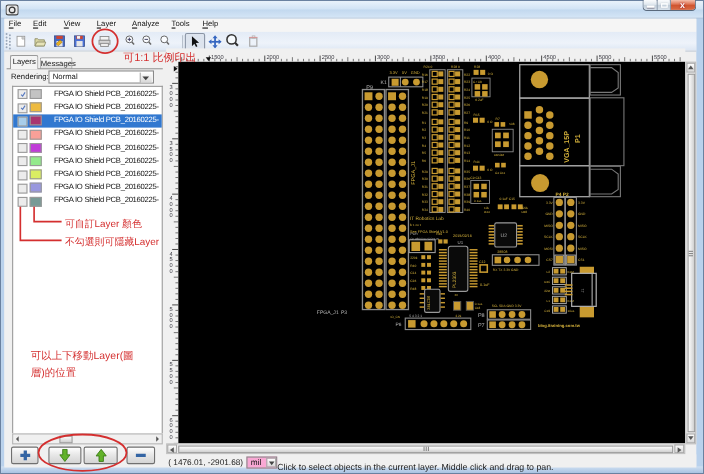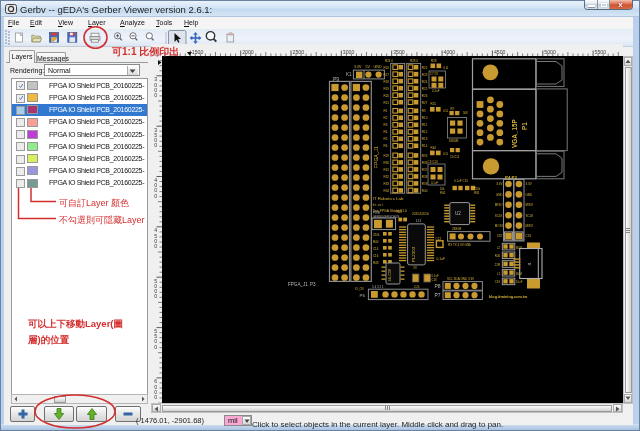--- a/index.html
+++ b/index.html
@@ -7,21 +7,20 @@
 </style></head><body>
 <div class="abs" style="left:0;top:0;width:640px;height:431px;border:1px solid #6a81a0;"></div>
 <div class="abs" style="left:1px;top:16px;width:3px;height:409px;background:#b9d1ec;"></div>
 <div class="abs" style="left:633px;top:16px;width:6px;height:409px;background:#b9d1ec;"></div>
 <div class="abs" style="left:1px;top:424px;width:638px;height:6px;background:linear-gradient(#cfe0f2,#a9c3e2);"></div>
 <div class="abs" style="left:1px;top:1px;width:638px;height:16px;background:linear-gradient(#e9f2fb 0%,#d3e4f5 45%,#c3d9ef 55%,#d4e5f6 100%);border-bottom:1px solid #b0c6de;">
     <svg class="abs" style="left:4px;top:2px" width="12" height="12" viewBox="0 0 12 12">
       <rect x="0.5" y="1.5" width="11" height="9" rx="2" fill="#e8e8e8" stroke="#444" stroke-width="1"></rect>
       <circle cx="6" cy="6" r="2.6" fill="none" stroke="#333" stroke-width="1.2"></circle>
     </svg>
-    <div class="abs" style="left:19px;top:2.5px;font-size:9.5px;color:#222;">Gerbv -- gEDA's Gerber Viewer version 2.6.1:</div>
   </div>
 <div class="abs" style="left:583.5px;top:0px;width:49px;height:9.5px;border:1px solid #5a6a7d;border-top:none;border-radius:0 0 4px 4px;overflow:hidden;display:flex;">
     <div style="width:13px;height:100%;background:linear-gradient(#fbfcfd,#dfe7ee 45%,#c3cfda 50%,#d7e1ea);border-right:1px solid #8795a5;position:relative;">
       <div style="position:absolute;left:3px;top:5px;width:7px;height:2px;background:#fff;box-shadow:0 1px 1px #889;"></div>
     </div>
     <div style="width:12px;height:100%;background:linear-gradient(#fbfcfd,#dfe7ee 45%,#c3cfda 50%,#d7e1ea);border-right:1px solid #8795a5;position:relative;">
       <div style="position:absolute;left:3px;top:2.5px;width:6px;height:4px;border:1px solid #fff;box-shadow:0 0 1px #889;"></div>
     </div>
     <div style="flex:1;height:100%;background:linear-gradient(#f4c0ad,#e0795a 40%,#cf5530 55%,#d96a45);position:relative;color:#fff;font-size:8px;font-weight:bold;text-align:center;line-height:9px;text-shadow:0 0 2px #802;">x</div>
   </div>
@@ -103,21 +102,21 @@
     </g>
     <g>
       <rect x="227" y="5.5" width="6.5" height="7.5" fill="none" stroke="#aaa" stroke-width="1.1"></rect>
       <rect x="229.3" y="3.6" width="2.4" height="2.4" fill="none" stroke="#bbb" stroke-width="0.8"></rect>
       <line x1="226.5" y1="5" x2="234" y2="5" stroke="#d88" stroke-width="0.7"></line>
     </g>
   </svg>
 <svg class="abs" style="left:82px;top:25px;z-index:20" width="28" height="25" viewBox="0 0 28 25">
     <ellipse cx="13.5" cy="12.5" rx="11.5" ry="10.8" fill="none" stroke="#d42f2f" stroke-width="1.6"></ellipse>
   </svg>
-<div class="abs" style="left:112px;top:44.5px;font-size:10px;color:#d42f2f;font-weight:bold;z-index:20;">可1:1 比例印出</div>
+<div class="abs" style="left:112px;top:44.5px;font-size:10px;color:#d42f2f;font-weight:normal;z-index:20;">可1:1 比例印出</div>
 <div class="abs" style="left:4px;top:47px;width:147px;height:378px;background:#f0f0f0;"></div>
 <div class="abs" style="left:9px;top:49.5px;width:26px;height:13px;background:#f4f4f4;border:1px solid #9a9a9a;border-bottom:none;border-radius:2px 2px 0 0;font-size:7px;color:#111;text-align:center;line-height:12px;z-index:3;">Layers</div>
 <div class="abs" style="left:36px;top:51.5px;width:30px;height:11px;background:linear-gradient(#fdfdfd,#dcdcdc);border:1px solid #9a9a9a;border-bottom:none;border-radius:2px 2px 0 0;font-size:7px;color:#222;text-align:center;line-height:11px;">Messages</div>
 <div class="abs" style="left:6px;top:62px;width:142px;height:1px;background:#9a9a9a;z-index:1;"></div>
 <div class="abs" style="left:10px;top:66.5px;font-size:7px;color:#111;">Rendering:</div>
 <div class="abs" style="left:44px;top:64px;width:96px;height:12px;background:#fff;border:1px solid #8a8a8a;font-size:7px;color:#111;padding-left:3px;line-height:11px;">Normal<div class="abs" style="right:1px;top:1px;width:11px;height:9px;background:linear-gradient(#fefefe,#d8d8d8);border-left:1px solid #aaa;"></div><svg class="abs" style="right:3px;top:3px" width="7" height="6" viewBox="0 0 7 6">
       <path d="M0.5 1.5 L6.5 1.5 L3.5 5 Z" fill="#444"></path>
     </svg></div>
 <div class="abs" style="left:11px;top:78px;width:137px;height:316px;background:#fff;border:1px solid #9a9a9a;border-bottom:none;"></div>
 <div class="abs" style="left:16px;top:81.3px;width:9px;height:9px;background:#ececec;border:1px solid #9a9a9a;"></div>
@@ -153,21 +152,21 @@
 <div class="abs" style="left:49px;top:167.1px;font-size:7px;letter-spacing:-0.28px;color:#111;white-space:nowrap;">FPGA IO Shield PCB_20160225-</div>
 <div class="abs" style="left:16px;top:178.9px;width:9px;height:9px;background:#ececec;border:1px solid #9a9a9a;"></div>
 <div class="abs" style="left:27px;top:178.5px;width:11px;height:9px;background:#789a96;border:1px solid #999;"></div>
 <div class="abs" style="left:49px;top:179.3px;font-size:7px;letter-spacing:-0.28px;color:#111;white-space:nowrap;">FPGA IO Shield PCB_20160225-</div>
 <svg class="abs" style="left:0;top:180px" width="150" height="50" viewBox="0 0 150 50">
     <path d="M31 8 L31 21.5 L56 21.5" fill="none" stroke="#d42f2f" stroke-width="1.5"></path>
     <path d="M18.5 8 L18.5 38.5 L56 38.5" fill="none" stroke="#d42f2f" stroke-width="1.5"></path>
   </svg>
 <div class="abs" style="left:59px;top:196.5px;font-size:9px;color:#d42f2f;text-align:center;">可自訂Layer 顏色</div>
 <div class="abs" style="left:59px;top:213.5px;font-size:9px;color:#d42f2f;text-align:right;">不勾選則可隱藏Layer</div>
-<div class="abs" style="left:28px;top:316px;width:105px;font-size:9.5px;line-height:15.5px;color:#d42f2f;font-weight:bold;">可以上下移動Layer(圖<br>層)的位置</div>
+<div class="abs" style="left:28px;top:316px;width:105px;font-size:9.5px;line-height:15.5px;color:#d42f2f;">可以上下移動Layer(圖<br>層)的位置</div>
 <div class="abs" style="left:11px;top:394px;width:137px;height:10px;background:#f0f0f0;border:1px solid #b5b5b5;"></div>
 <svg class="abs" style="left:12px;top:395px" width="8" height="8" viewBox="0 0 8 8">
     <path d="M5 1.5 L2.5 4 L5 6.5 Z" fill="#555"></path>
   </svg>
 <svg class="abs" style="left:139px;top:395px" width="8" height="8" viewBox="0 0 8 8">
     <path d="M3 1.5 L5.5 4 L3 6.5 Z" fill="#555"></path>
   </svg>
 <div class="abs" style="left:54px;top:395.5px;width:12px;height:7px;background:linear-gradient(#fdfdfd,#cfcfcf);border:1px solid #999;"></div>
 <div class="abs" style="left:10px;top:406px;width:25px;height:16px;background:linear-gradient(#fefefe,#e8e8e8 45%,#d4d4d4);border:1px solid #707070;border-radius:2px;"></div>
 <svg class="abs" style="left:17.5px;top:409px" width="10" height="10" viewBox="0 0 10 10">
@@ -892,18 +891,18 @@
 <svg class="abs" style="left:154px;top:405.5px" width="5" height="6" viewBox="0 0 5 6">
     <path d="M4 0.5 L4 5.5 L0.5 3 Z" fill="#555"></path>
   </svg>
 <div class="abs" style="left:613px;top:404px;width:9px;height:8px;background:linear-gradient(#fdfdfd,#d8d8d8);border:1px solid #aaa;"></div>
 <svg class="abs" style="left:615px;top:405.5px" width="5" height="6" viewBox="0 0 5 6">
     <path d="M1 0.5 L1 5.5 L4.5 3 Z" fill="#555"></path>
   </svg>
 <div class="abs" style="left:162px;top:404.5px;width:450px;height:7px;background:linear-gradient(#fdfdfd,#d0d0d0);border:1px solid #999;"></div>
 <div class="abs" style="left:385px;top:406px;width:1px;height:4px;background:#888;box-shadow:2px 0 #888,4px 0 #888;"></div>
 <div class="abs" style="left:151px;top:413px;width:482px;height:12px;background:#f0f0f0;"></div>
-<div class="abs" style="left:136px;top:415.5px;font-size:7.5px;color:#222;text-align:right;">( 1476.01, -2901.68)</div>
+<div class="abs" style="left:153px;top:415.5px;font-size:7.5px;color:#222;text-align:right;">( 1476.01, -2901.68)</div>
 <div class="abs" style="left:224px;top:414.5px;width:28px;height:11px;background:#f9a8d4;border:1px solid #8a8a8a;font-size:7.5px;color:#111;padding-left:3px;line-height:10px;">mil</div>
 <div class="abs" style="left:242px;top:415.5px;width:9px;height:9px;background:linear-gradient(#fefefe,#d8d8d8);border:1px solid #aaa;"></div>
 <svg class="abs" style="left:244px;top:418.5px" width="6" height="5" viewBox="0 0 6 5">
     <path d="M0.5 0.5 L5.5 0.5 L3 4 Z" fill="#444"></path>
   </svg>
 <div class="abs" style="left:252px;top:420px;font-size:8px;color:#222;">Click to select objects in the current layer. Middle click and drag to pan.</div>
 </body></html>

